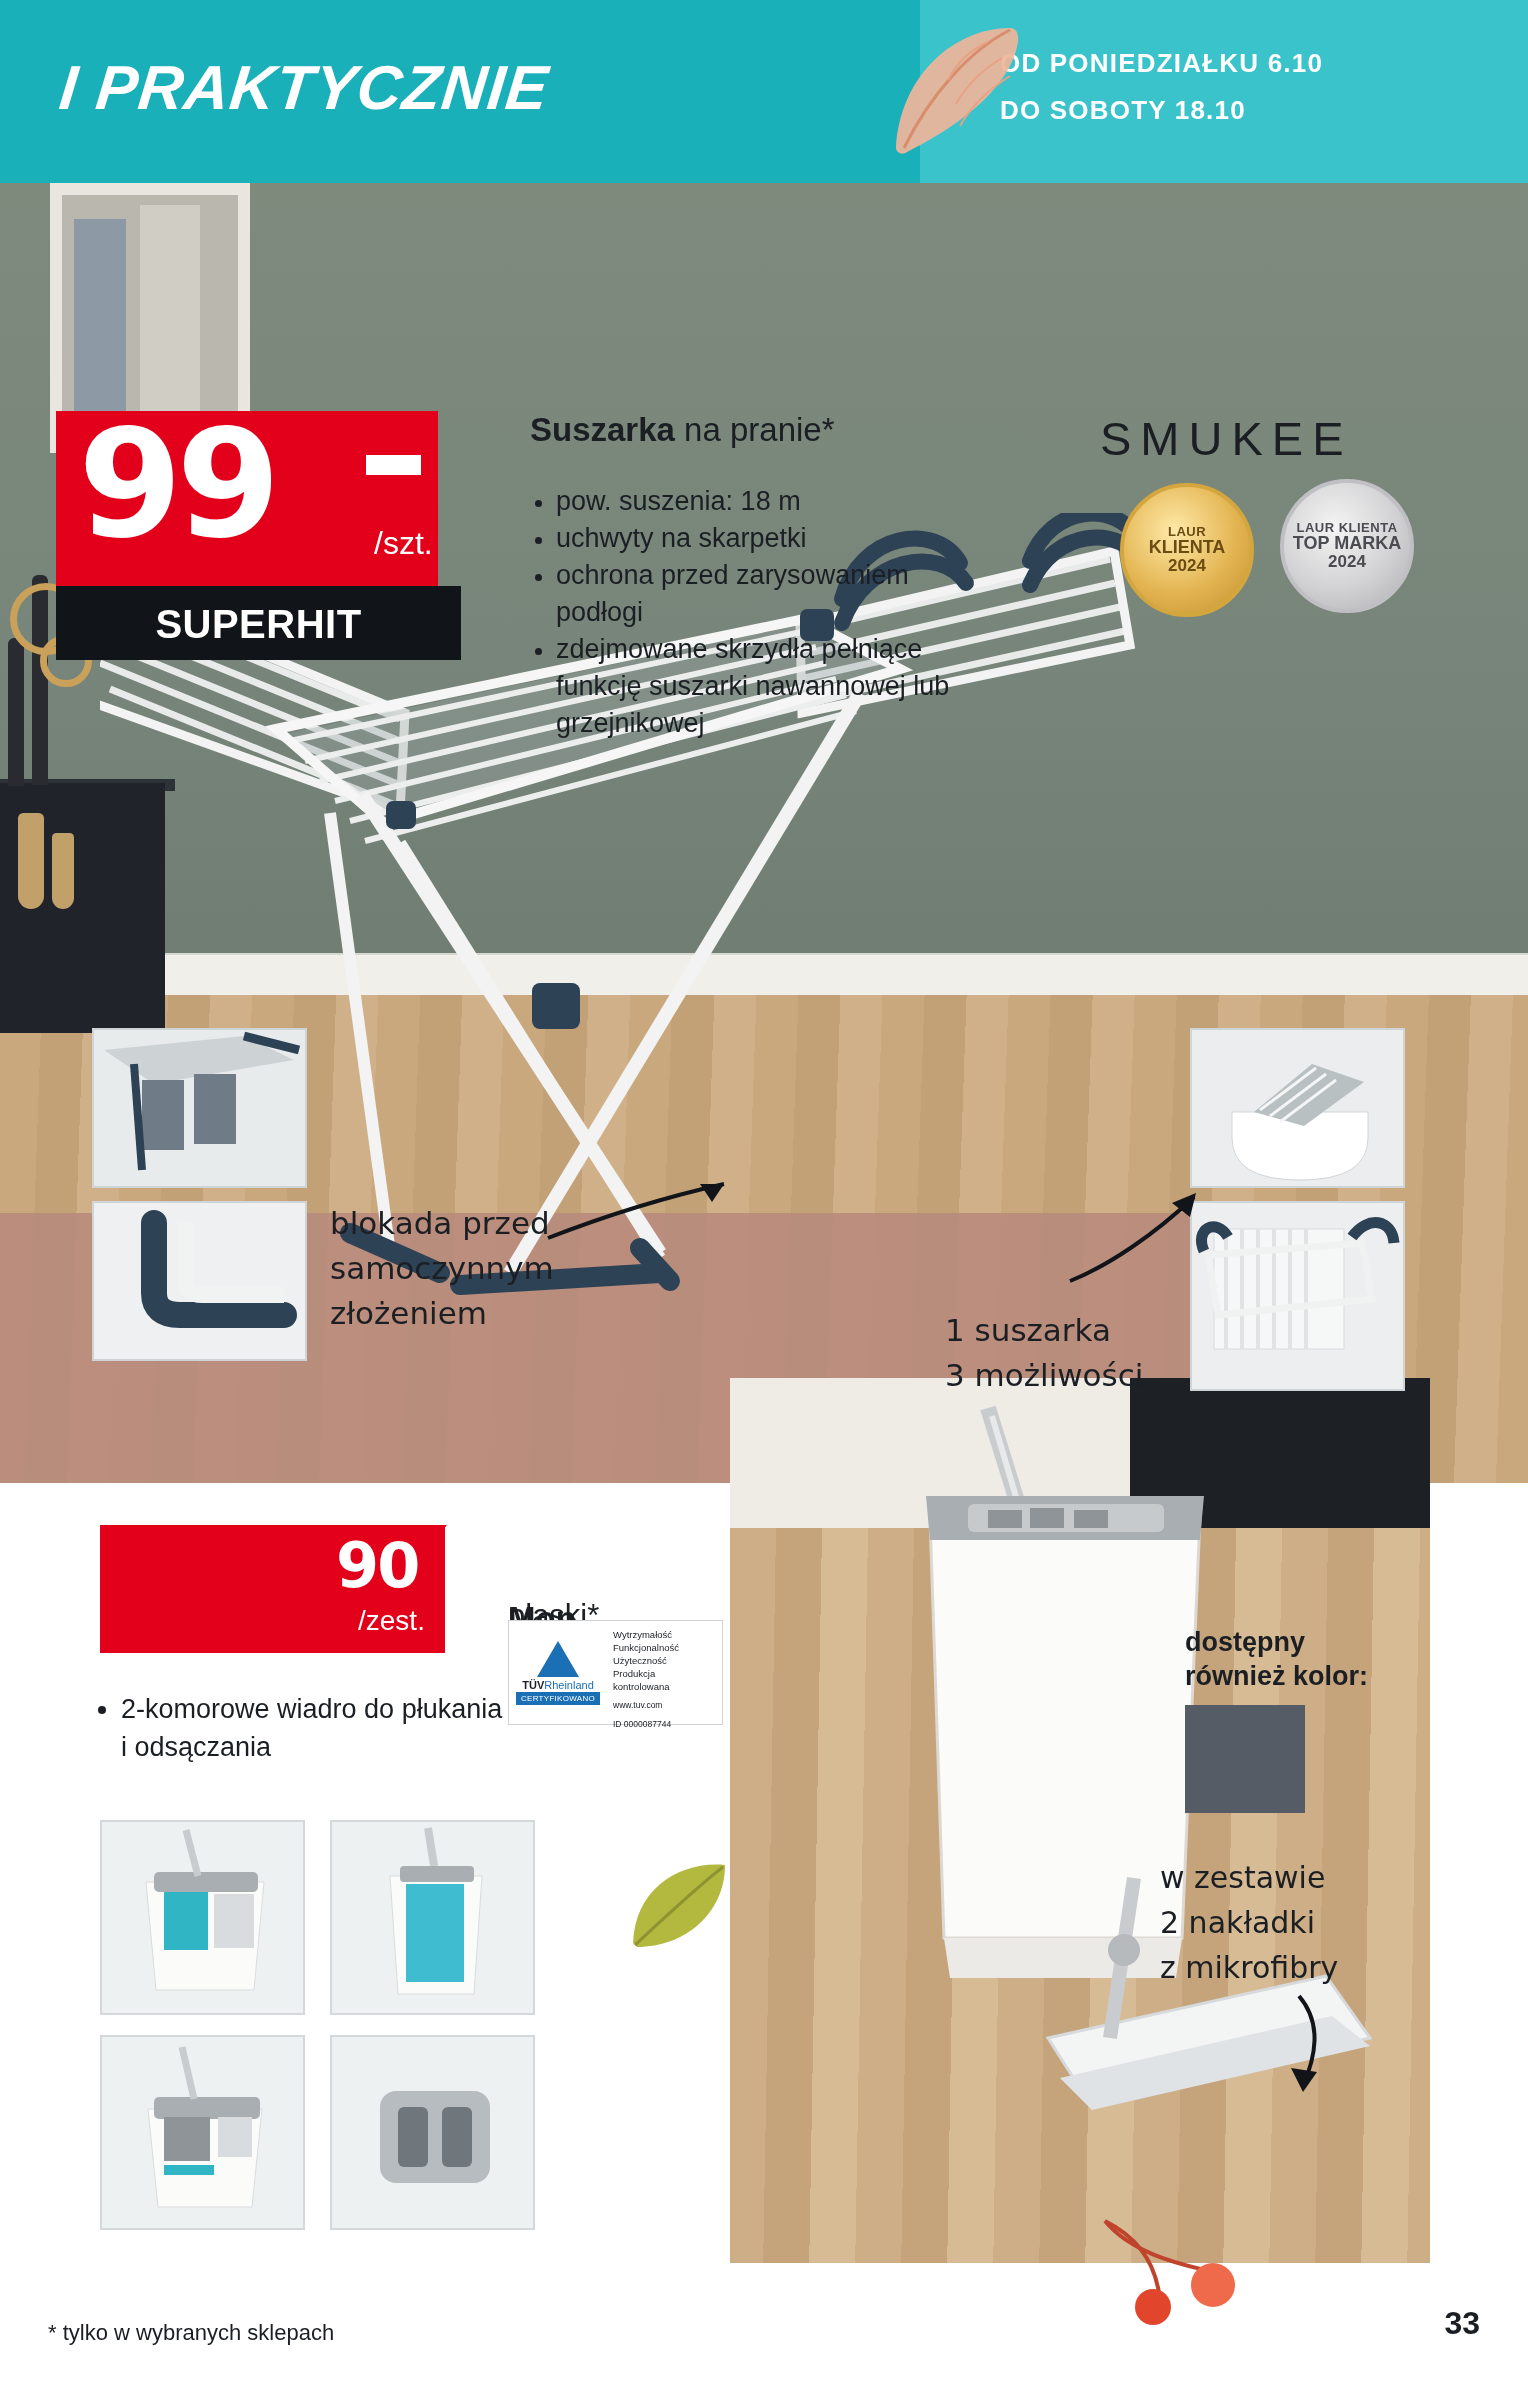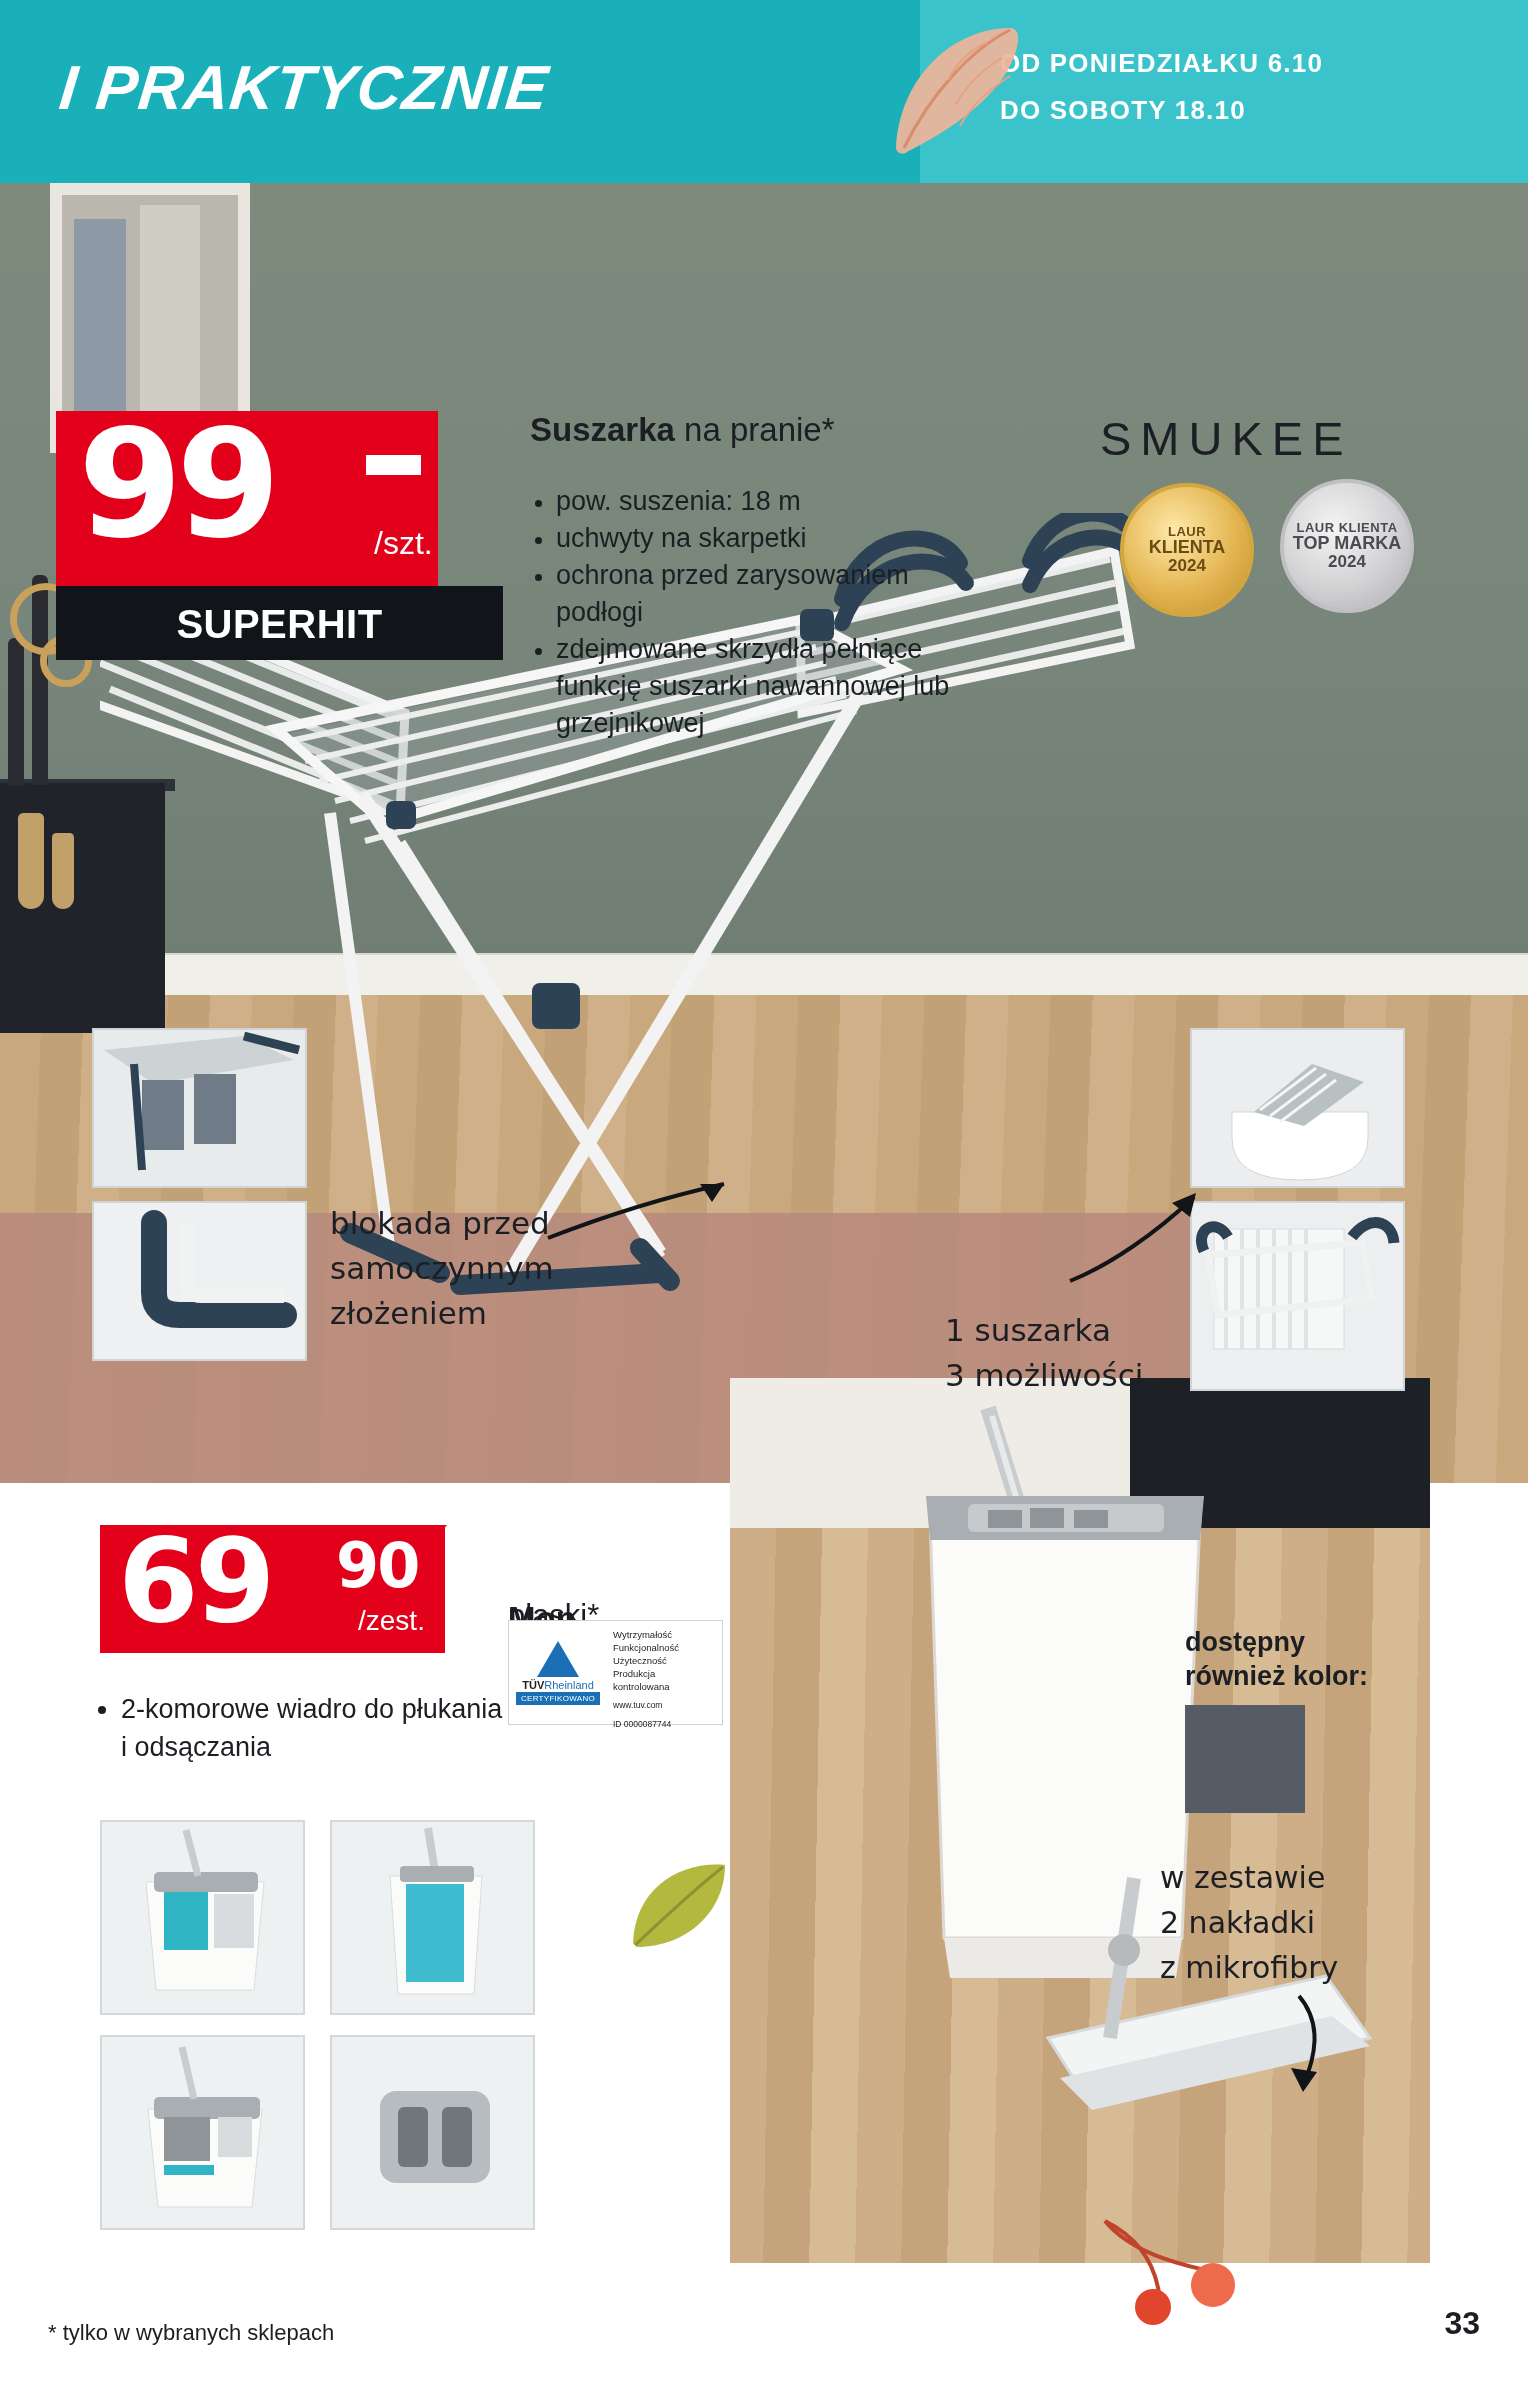--- a/index.html
+++ b/index.html
@@ -145,21 +145,21 @@
   .price-99 .dash {
     position: absolute; left: 310px; top: 44px;
     width: 55px; height: 20px; background: #ffffff;
   }
   .price-99 .unit {
     position: absolute; left: 318px; top: 114px;
     font-size: 32px; color: #ffffff; font-weight: normal;
   }
   .superhit {
     position: absolute; left: 56px; top: 403px;
-    width: 447px; height: 74px;
+    width: 405px; height: 74px;
     background: #111418;
     z-index: 30;
   }
   .superhit span {
     position: absolute; left: 0; right: 0; top: 16px;
     text-align: center;
     font-size: 40px; font-weight: bold; color: #ffffff; letter-spacing: .5px;
   }
 
   
@@ -588,21 +588,20 @@
       <path d="M214 560 L452 560 L446 600 L220 600 Z" fill="#eceae6"></path>
 
       <path d="M318 660 L596 598 L640 660 L360 726 Z" fill="#f3f4f4" stroke="#d6dadc" stroke-width="3"></path>
       <path d="M330 700 L602 638 L640 668 L362 732 Z" fill="#dfe3e5"></path>
       <path d="M404 500 L380 660" stroke="#c9ccce" stroke-width="14" fill="none"></path>
       <circle cx="394" cy="572" r="16" fill="#b7babd"></circle>
     </svg>
   </div>
 
   <div class="price-69">
-    <div class="num">69</div>
     <div class="cents">90</div>
     <div class="unit">/zest.</div>
   </div>
   <div class="price-69-corner"></div>
 
   <div class="mop-title">Mop</div>
   <div class="mop-sub">płaski*</div>
 
   <div class="tuv tuv-2">
     <div class="tuv-left">

